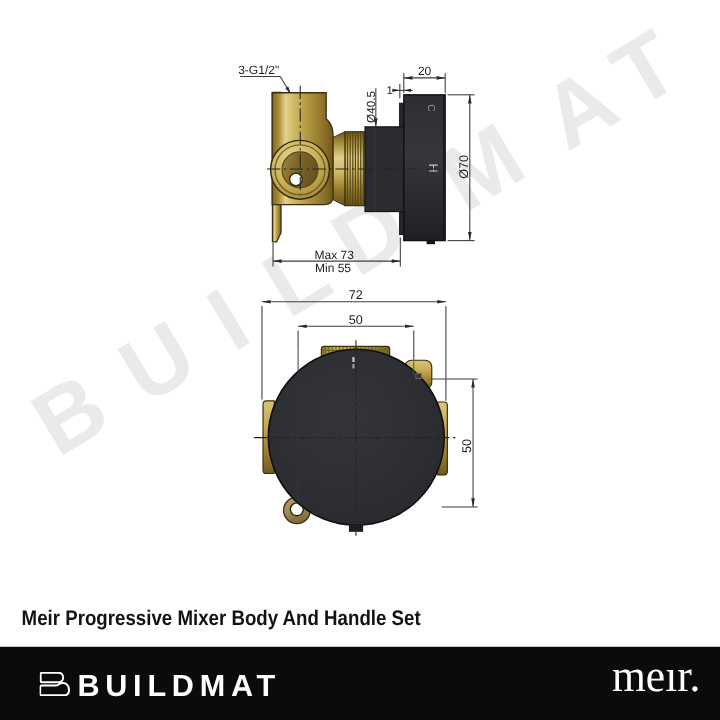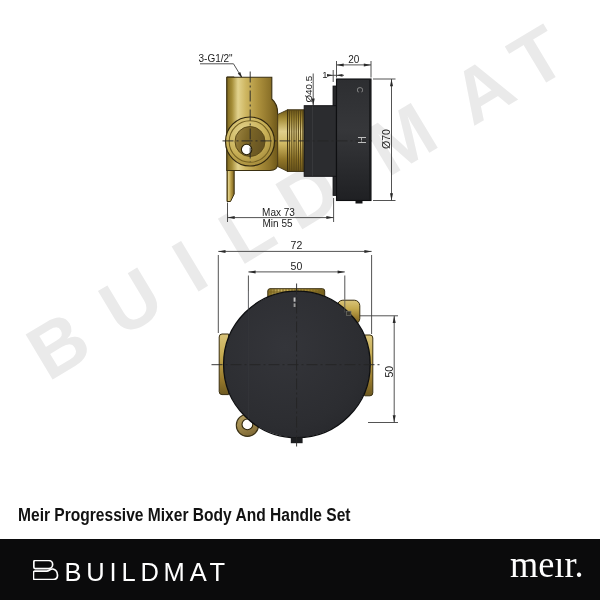--- a/index.html
+++ b/index.html
@@ -2,21 +2,21 @@
 <html><head>
 <meta charset="utf-8">
 <style>
   html,body{margin:0;padding:0;width:600px;height:600px;background:#ffffff;overflow:hidden;}
   body{font-family:"Liberation Sans",sans-serif;position:relative;}
   #stage{position:absolute;left:0;top:0;width:600px;height:600px;}
   
   #title{position:absolute;left:18px;top:505px;font-size:17.6px;font-weight:bold;color:#121212;letter-spacing:0px;transform:scaleX(0.885);transform-origin:0 0;white-space:nowrap;}
   
   #footer{position:absolute;left:0;top:539px;width:600px;height:61px;background:#0b0b0c;}
-  #bmtext{position:absolute;left:64.5px;top:557.5px;font-size:25.5px;font-weight:normal;color:#ffffff;letter-spacing:4.8px;}
+  #bmtext{position:absolute;left:64.5px;top:557.5px;font-size:25.5px;font-weight:bold;color:#ffffff;letter-spacing:4.8px;}
   #meir{position:absolute;left:510px;top:542px;font-family:"Liberation Serif",serif;font-size:38px;color:#ffffff;letter-spacing:0px;transform:scaleX(0.955);transform-origin:0 0;}
 </style>
 </head>
 <body>
 
 <svg id="stage" viewBox="0 0 600 600" xmlns="http://www.w3.org/2000/svg">
   <defs>
     <linearGradient id="brassV" x1="0" y1="0" x2="1" y2="0">
       <stop offset="0" stop-color="#7d671f"></stop>
       <stop offset="0.10" stop-color="#a48c36"></stop>

